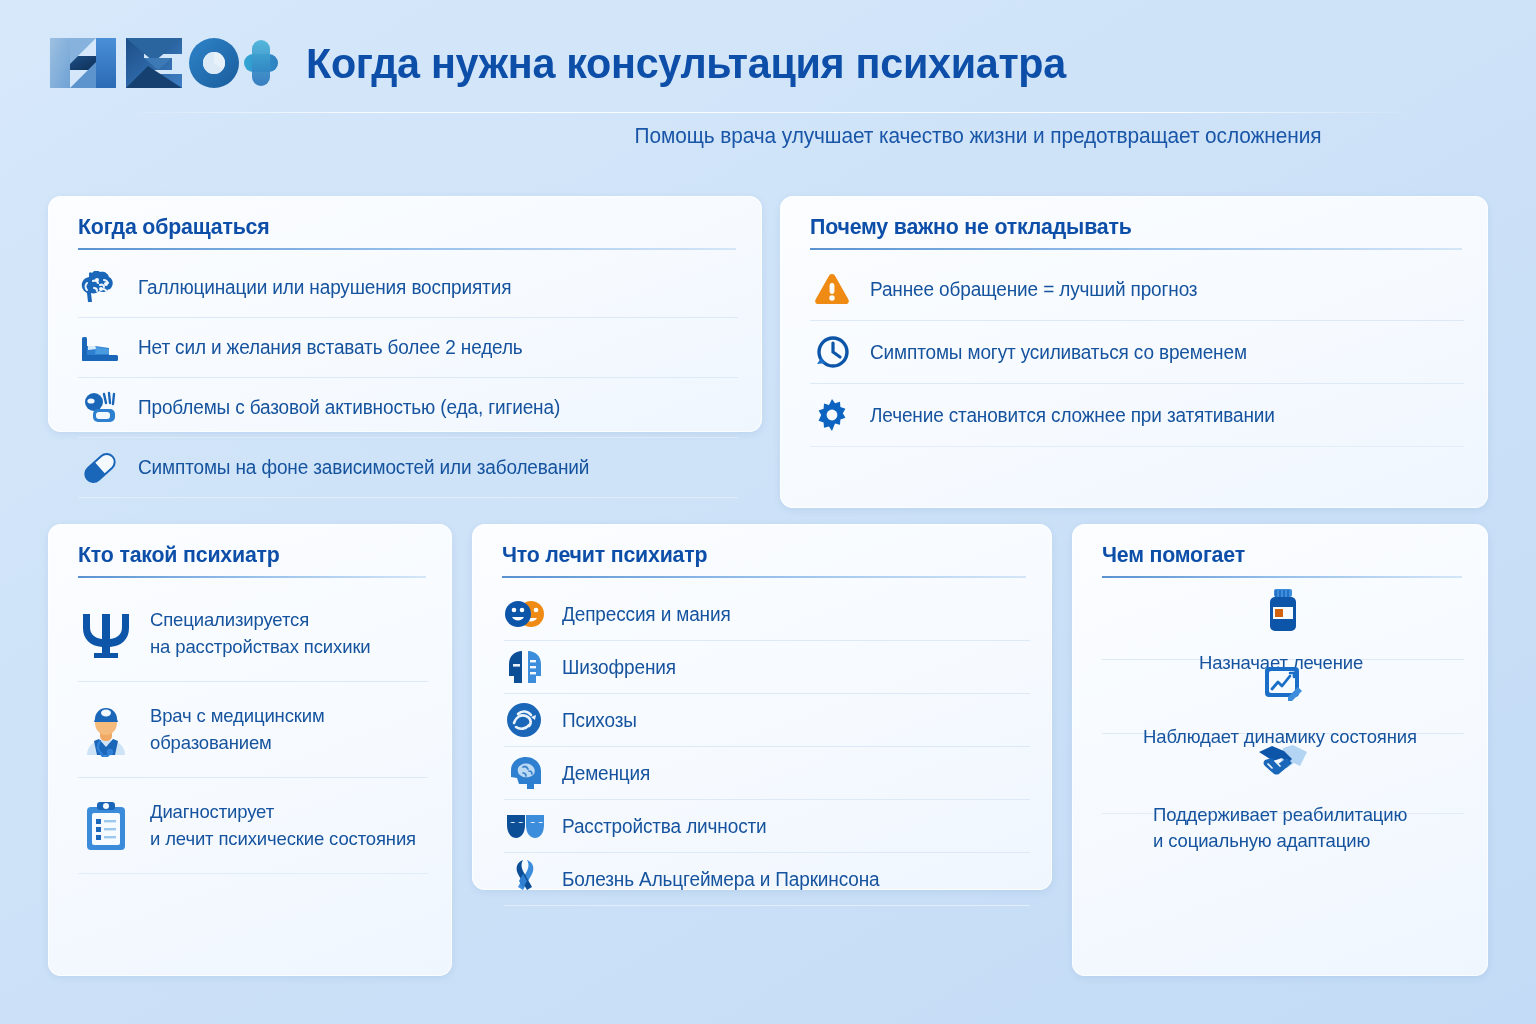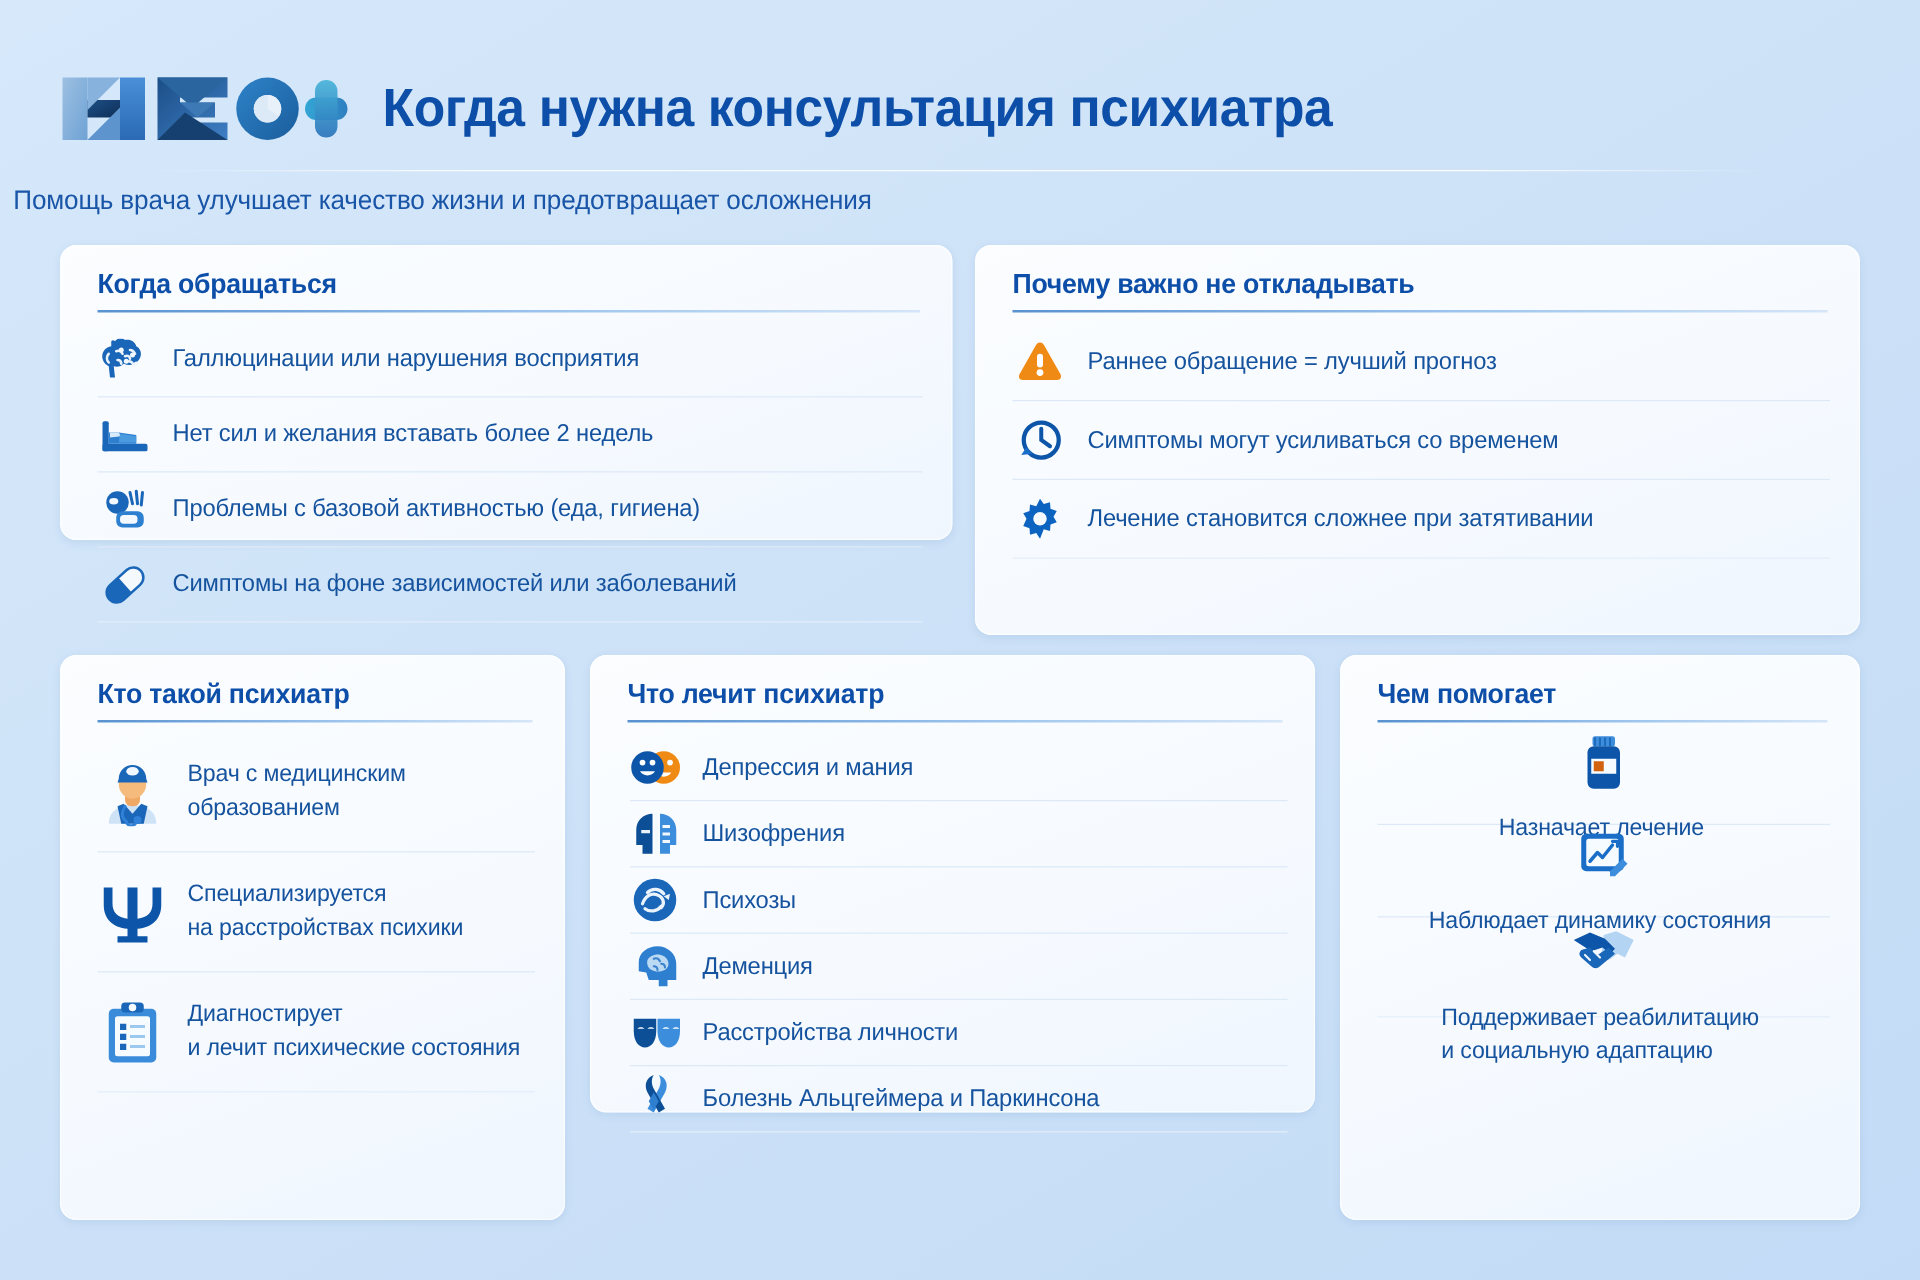--- a/index.html
+++ b/index.html
@@ -16,21 +16,20 @@
     background: linear-gradient(150deg, #d6e8fa 0%, #cfe3f8 38%, #c9dff7 70%, #c3dbf6 100%);
     position: relative;
   }
 
   
   .header {
     position: absolute;
     left: 0; top: 0;
     width: 1536px;
     height: 178px;
-    margin-top: 24px;
   }
 
   .header-row {
     position: absolute;
     left: 48px; top: 32px;
     display: flex;
     align-items: center;
     gap: 26px;
   }
 
@@ -49,21 +48,21 @@
     white-space: nowrap;
     line-height: 1;
     transform: scaleX(0.96);
     transform-origin: left center;
   }
 
   .subtitle-wrap {
     position: absolute;
     left: 0; top: 124px;
     width: 1332px;
-    text-align: left;
+    text-align: right;
   }
 
   .subtitle {
     font-size: 21.5px;
     color: #1a56a8;
     letter-spacing: -0.1px;
     display: inline-block;
     transform: scaleX(0.97);
   }
 
@@ -331,49 +330,49 @@
       <span class="item-text">Лечение становится сложнее при затятивании</span>
     </div>
 
   </div>
 </section>
 
 <section class="card" id="card-who">
   <div class="card-title">Кто такой психиатр</div>
   <div class="card-rule"></div>
   <div class="items">
+
+    <div class="item">
+      <span class="icon" style="width:56px;height:56px;">
+        <svg width="50" height="52" viewBox="0 0 50 52">
+          <path d="M9 6v13c0 7 4 11 12 12V6h8v25c8-1 12-5 12-12V6h7v14c0 11-7 18-19 19v6h8v5H13v-5h8v-6C9 38 2 31 2 20V6z" fill="#0d55a8"></path>
+        </svg>
+      </span>
+      <span class="item-text">
+        <span>Специализируется</span><br>
+        <span>на расстройствах психики</span>
+      </span>
+    </div>
 
     <div class="item">
       <span class="icon" style="width:56px;height:56px;">
         <svg width="54" height="54" viewBox="0 0 54 54">
           <path d="M8 52c0-10 8-15 19-15s19 5 19 15z" fill="#cfe3f7"></path>
           <path d="M20 36l7 8 7-8 5 2-3 14H18l-3-14z" fill="#1a66b8"></path>
           <rect x="21" y="24" width="12" height="14" rx="5" fill="#f0a965"></rect>
           <ellipse cx="27" cy="20" rx="11" ry="12" fill="#f5bb7c"></ellipse>
           <path d="M16 16a11 11 0 0 1 22 0l1 3H15z" fill="#1a66b8"></path>
           <ellipse cx="27" cy="10" rx="5" ry="3.4" fill="#f0f7fe"></ellipse>
           <path d="M21 38c-3 5-3 9 1 12a4 4 0 0 0 8-1" stroke="#2f80d6" stroke-width="2.4" fill="none" stroke-linecap="round"></path>
           <circle cx="31" cy="49" r="3.2" fill="#2f80d6"></circle>
         </svg>
       </span>
       <span class="item-text">
         <span>Врач с медицинским</span><br>
         <span>образованием</span>
-      </span>
-    </div>
-
-    <div class="item">
-      <span class="icon" style="width:56px;height:56px;">
-        <svg width="50" height="52" viewBox="0 0 50 52">
-          <path d="M9 6v13c0 7 4 11 12 12V6h8v25c8-1 12-5 12-12V6h7v14c0 11-7 18-19 19v6h8v5H13v-5h8v-6C9 38 2 31 2 20V6z" fill="#0d55a8"></path>
-        </svg>
-      </span>
-      <span class="item-text">
-        <span>Специализируется</span><br>
-        <span>на расстройствах психики</span>
       </span>
     </div>
 
     <div class="item">
       <span class="icon" style="width:56px;height:56px;">
         <svg width="46" height="52" viewBox="0 0 46 52">
           <rect x="4" y="7" width="38" height="43" rx="4" fill="#3b8bdb"></rect>
           <rect x="9" y="13" width="28" height="32" rx="2" fill="#f6fbff"></rect>
           <rect x="14" y="2" width="18" height="8" rx="3" fill="#1a66b8"></rect>
           <circle cx="23" cy="6" r="3" fill="#f6fbff"></circle>

